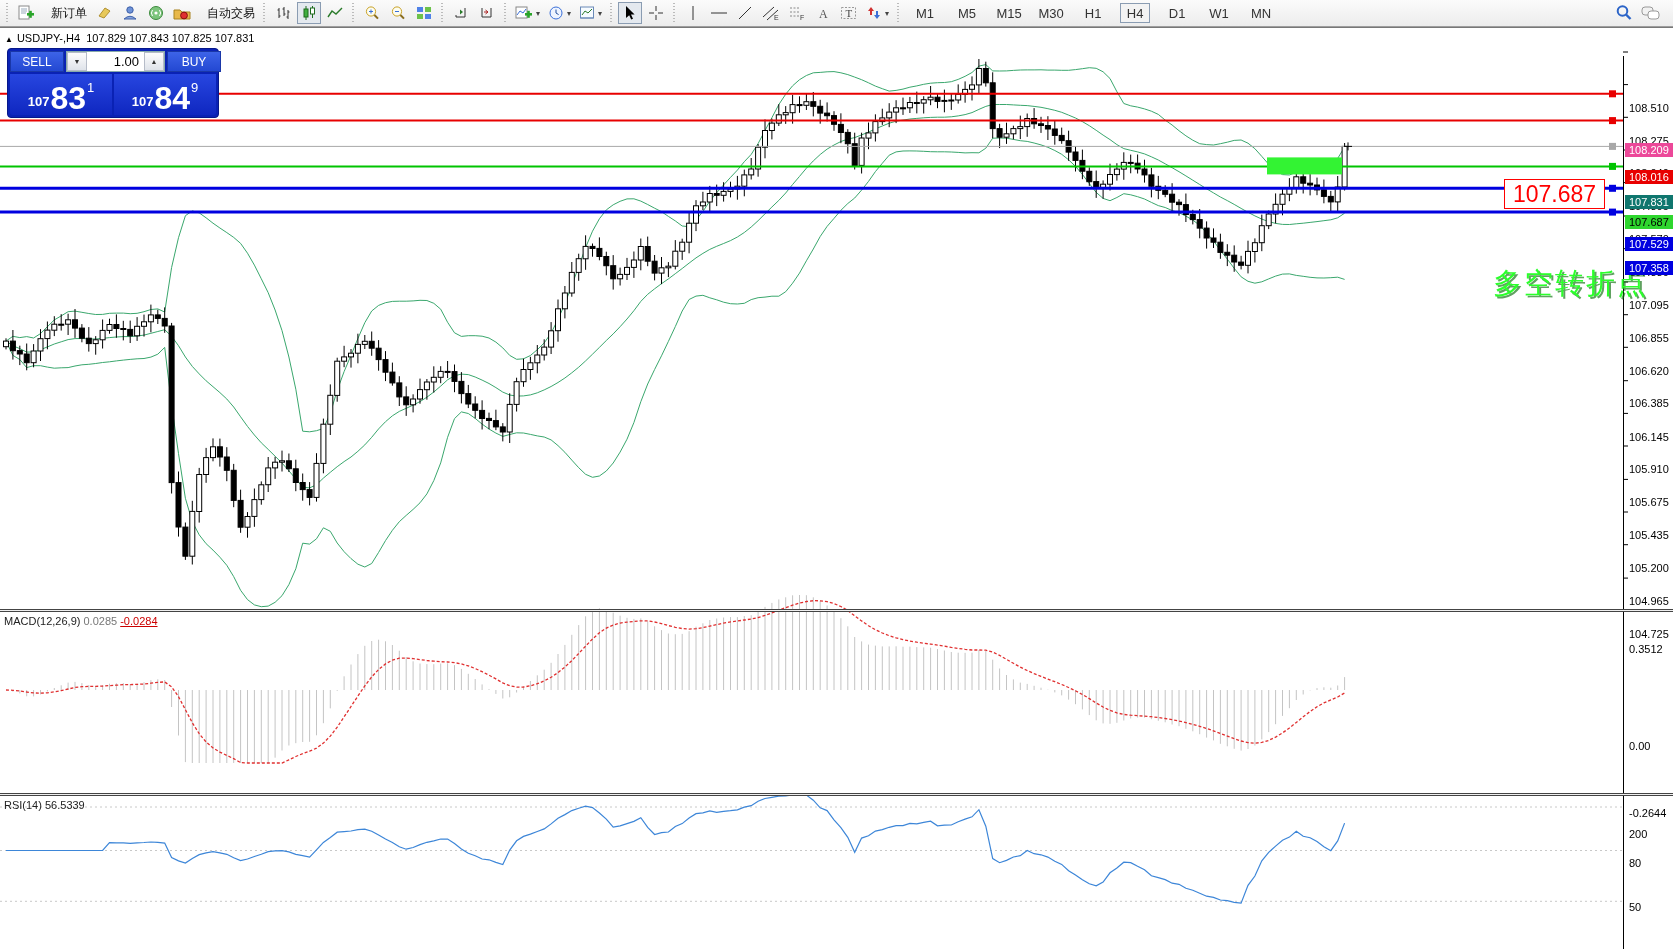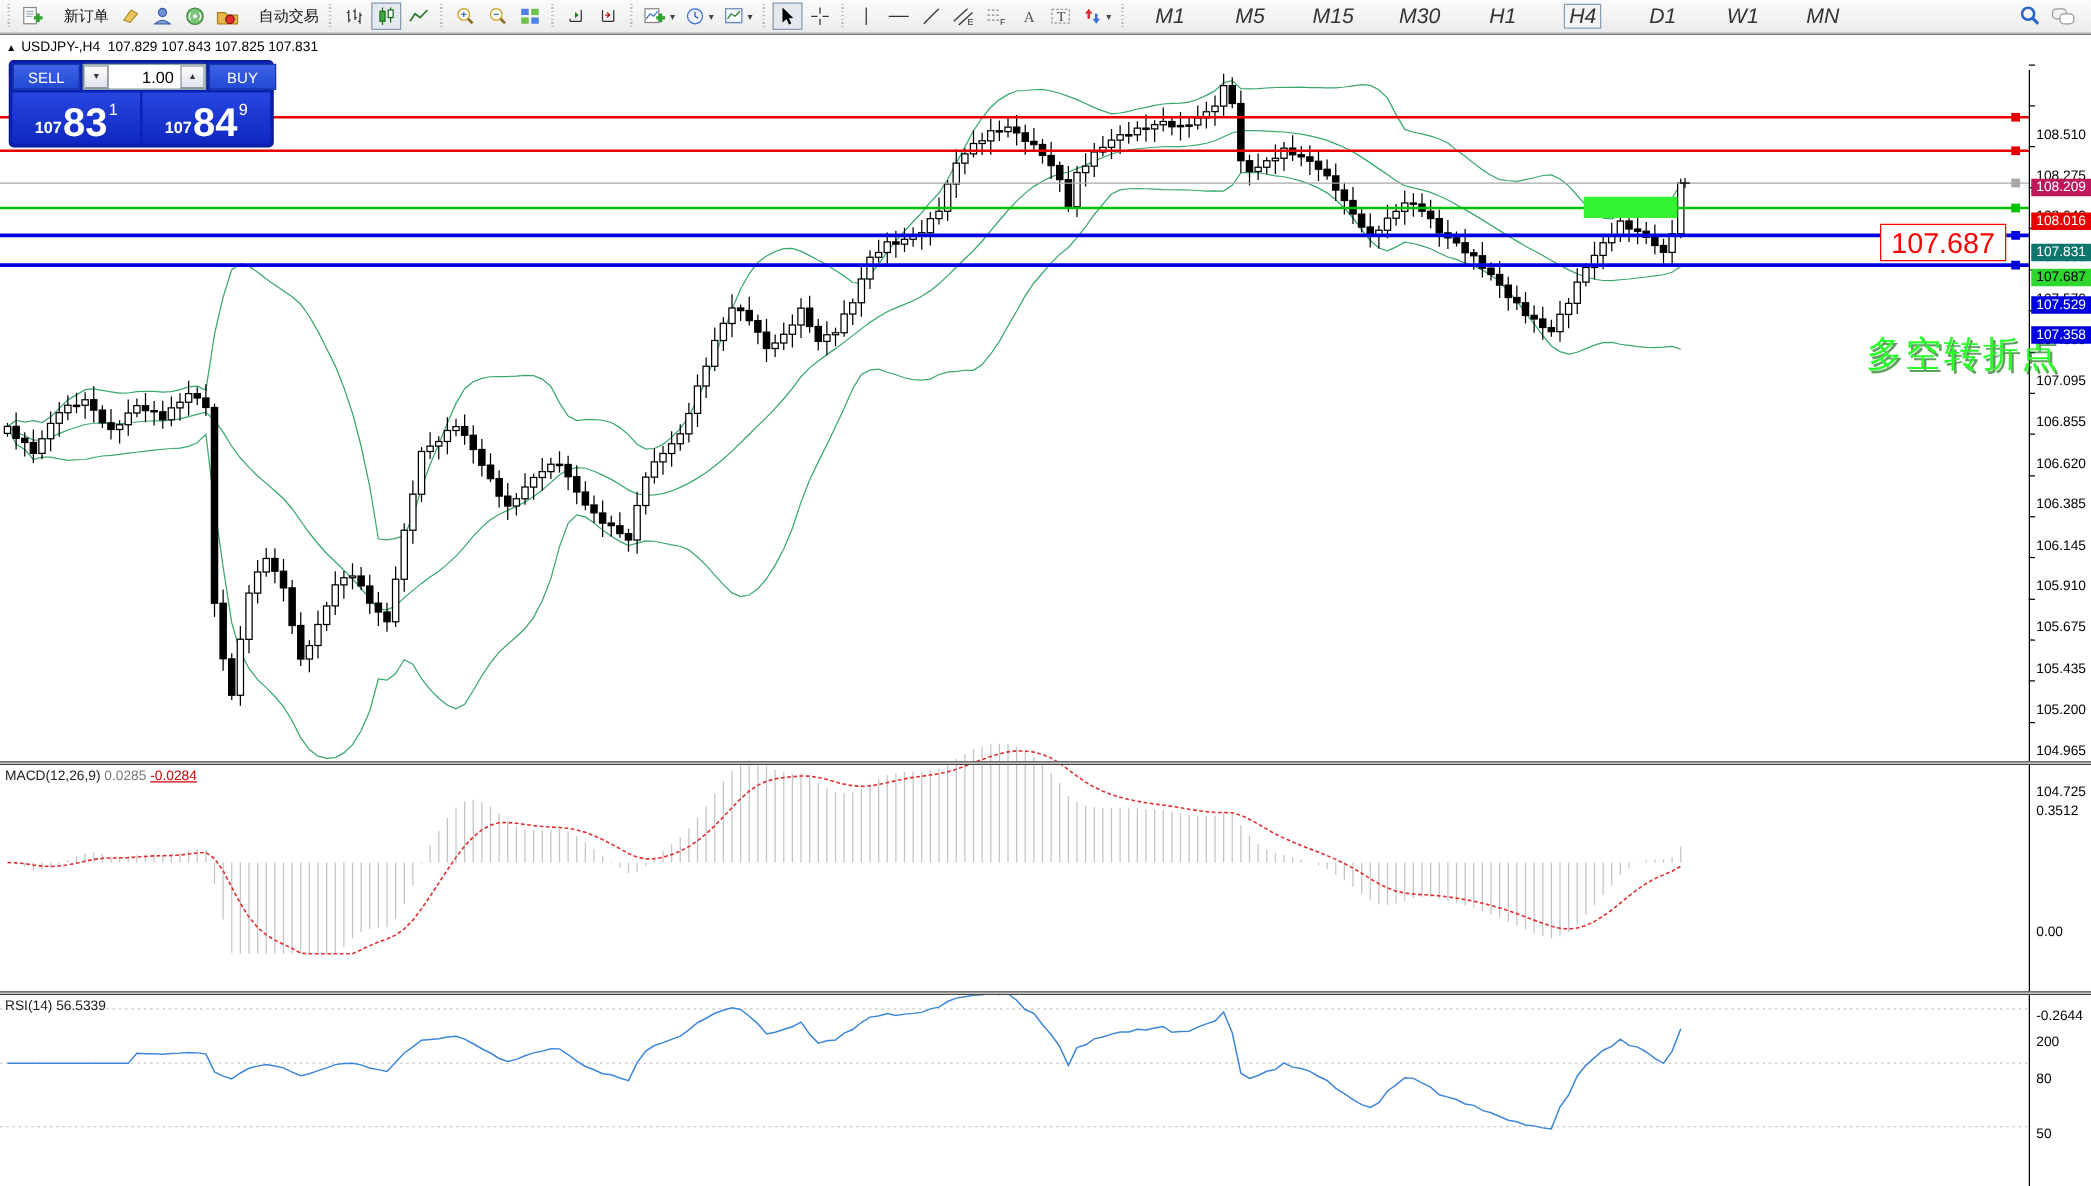--- a/index.html
+++ b/index.html
@@ -10,21 +10,21 @@
   .toolbar{position:absolute;left:0;top:0;width:100%;height:27px;
     background:linear-gradient(#fbfbfb,#ececec);border-bottom:1px solid #9d9d9d;
     display:flex;align-items:center;box-sizing:border-box;padding-left:2px;}
   .grip{width:5px;height:20px;margin:0 3px;background:repeating-linear-gradient(180deg,#bbb 0 1px,transparent 1px 3px);background-size:2px 100%;background-repeat:repeat-y;background-position:1px 0;}
   .tb{position:relative;display:flex;align-items:center;justify-content:center;height:22px;min-width:24px;
     border:1px solid transparent;background:transparent;padding:0 2px;margin:0 1px;box-sizing:border-box;cursor:default;}
   .tb.on{background:#e4e9ef;border:1px solid #8a9cb2;}
   .tb .lbl{font-size:12px;color:#111;margin-left:16px;white-space:nowrap;}
   .tb .caret{font-size:8px;color:#444;margin-left:3px;}
   .tfbtn{height:20px;min-width:30px;border:1px solid transparent;background:transparent;
-    font-size:17px;color:#333;display:flex;align-items:center;justify-content:center;margin:0 17px;box-sizing:border-box;font-style:italic;}
+    font-size:13px;color:#333;display:flex;align-items:center;justify-content:center;margin:0 6px;box-sizing:border-box;}
   .tfbtn.on{background:#f3f3f3;border:1px solid #8a9cb2;}
   .tb-right{margin-left:auto;display:flex;align-items:center;margin-right:8px;}
 
   
   .chart-area{position:absolute;left:0;top:27px;width:1673px;height:922px;background:#fff;border-top:1px solid #777;box-sizing:border-box;}
   svg#plot{position:absolute;left:0;top:0;}
   .axis-line{position:absolute;left:1623px;top:28px;width:1px;height:902px;background:#000;}
   .ytick{position:absolute;left:1629px;font-size:11px;color:#000;transform:translateY(-6px);white-space:nowrap;}
   .badge{position:absolute;left:1625px;height:14px;padding:0 4px;font-size:11px;line-height:14px;
     transform:translateY(-7px);white-space:nowrap;z-index:6;}
@@ -993,21 +993,21 @@
         <div class="ytick" style="top:573px">104.965</div>
         <div class="ytick" style="top:606px">104.725</div>
         <div class="ytick" style="top:621px">0.3512</div>
         <div class="ytick" style="top:718px">0.00</div>
         <div class="ytick" style="top:785px">-0.2644</div>
         <div class="ytick" style="top:806px">200</div>
         <div class="ytick" style="top:835px">80</div>
         <div class="ytick" style="top:879px">50</div>
       </div>
     <div id="badges">
-        <div class="badge" style="top:122px;background:#be185d;color:#ffffff">108.209</div>
+        <div class="badge" style="top:122px;background:#ec4899;color:#ffffff">108.209</div>
         <div class="badge" style="top:149px;background:#e80000;color:#ffffff">108.016</div>
         <div class="badge" style="top:174px;background:#0f766e;color:#ffffff">107.831</div>
         <div class="badge" style="top:194px;background:#2ed62e;color:#000000">107.687</div>
         <div class="badge" style="top:216px;background:#0000e0;color:#ffffff">107.529</div>
         <div class="badge" style="top:240px;background:#0000e0;color:#ffffff">107.358</div>
       </div>
 
   </div>
 </div>
 

